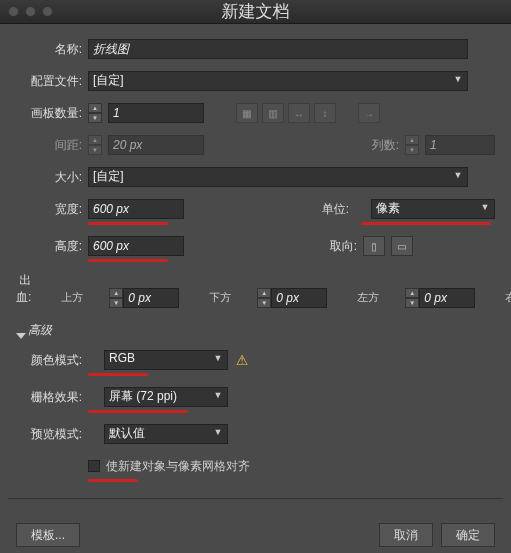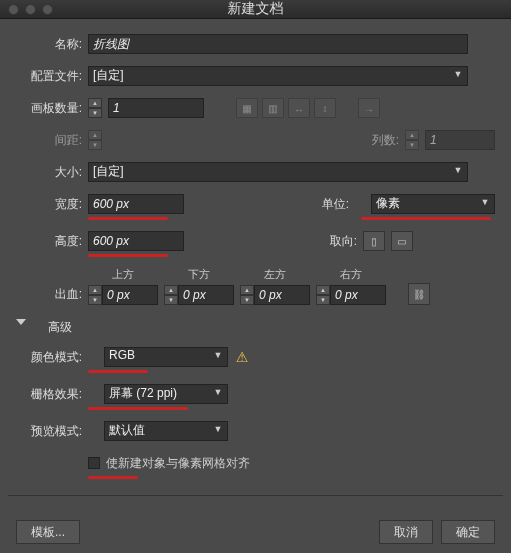--- a/index.html
+++ b/index.html
@@ -1,44 +1,44 @@
 <!DOCTYPE html>
 <html><head>
 <meta charset="utf-8">
 <style>
 * { box-sizing: border-box; margin: 0; padding: 0; font-family: "Microsoft YaHei", Arial, sans-serif; }
 body { background: #1a1a1a; width: 511px; height: 553px; overflow: hidden; }
 .dialog { width: 511px; height: 553px; background: #4a4a4a; display: flex; flex-direction: column; }
 .titlebar { height: 24px; background: linear-gradient(#3a3a3a,#2a2a2a); display: flex; align-items: center; justify-content: center; position: relative; border-bottom: 1px solid #1a1a1a; }
 .titlebar .traffic { position: absolute; left: 8px; display: flex; gap: 6px; }
 .traffic span { width: 11px; height: 11px; border-radius: 50%; background: #555; border: 1px solid #333; display: inline-block; }
-.titlebar .title { color: #ddd; font-size: 14px; }
+.titlebar .title { color: #ddd; font-size: 17px; }
 .body { flex: 1; padding: 14px 16px 8px 16px; display: flex; flex-direction: column; gap: 10px; color: #ccc; font-size: 12px; }
 .row { display: flex; align-items: center; gap: 6px; min-height: 22px; }
 .label { width: 66px; text-align: right; color: #ddd; font-size: 12px; }
 .label-s { width: 38px; text-align: right; color: #ddd; font-size: 12px; }
 .input, .select { height: 20px; background: #333; border: 1px solid #222; color: #eee; font-size: 12px; padding: 0 4px; }
 .input { width: 96px; font-style: italic; }
 .input.wide { width: 380px; }
 .select { display: flex; align-items: flex-start; justify-content: space-between; padding-right: 2px; }
 .select.wide { width: 380px; }
 .select.med { width: 124px; margin-left: 16px; }
 .chev { width: 14px; height: 14px; display: inline-flex; align-items: center; justify-content: center; color: #ccc; font-size: 9px; }
 .spinner { display: flex; flex-direction: column; width: 14px; }
 .spinner span { height: 10px; background: #555; border: 1px solid #333; display: flex; align-items: center; justify-content: center; font-size: 6px; color: #ccc; }
 .spacer { flex: 1; }
 .iconbtn { width: 22px; height: 20px; background: #555; border: 1px solid #333; display: inline-flex; align-items: center; justify-content: center; color: #ccc; font-size: 10px; }
 .iconbtn.disabled { opacity: .5; }
 .group-row { display: flex; gap: 4px; }
-.bleed-col { display: flex; flex-direction: column; align-items: center; gap: 2px; }
+.bleed-col { display: flex; flex-direction: row; align-items: center; gap: 2px; }
 .bleed-col .hdr { font-size: 11px; color: #ccc; margin-bottom: 1px; width: 70px; text-align: center; }
 .bleed-input { display: flex; align-items: center; border-radius: 10px; }
 .bleed-input .input { width: 56px; }
 .underline { height: 3px; background: #c22; border-radius: 2px; }
-.section-hdr { display: flex; align-items: flex-start; gap: 22px; color: #ddd; font-size: 12px; margin-top: 4px; }
+.section-hdr { display: flex; align-items: flex-end; gap: 2px; color: #ddd; font-size: 12px; margin-top: 4px; font-style: italic; }
 .tri { width: 0; height: 0; border-left: 5px solid transparent; border-right: 5px solid transparent; border-top: 6px solid #ccc; }
 .warn { width: 16px; height: 16px; display: inline-flex; align-items: center; justify-content: center; color: #f5c542; font-size: 14px; }
 .checkbox { width: 12px; height: 12px; background: #333; border: 1px solid #222; display: inline-block; }
 .divider { height: 1px; background: #333; margin: 6px -8px; }
 .footer { display: flex; gap: 8px; padding: 10px 16px 14px 16px; }
 .btn { height: 24px; padding: 0 14px; background: #555; border: 1px solid #333; color: #ddd; font-size: 12px; display: inline-flex; align-items: center; }
 .dim { opacity: .55; }
 </style>
 </head>
 <body>
@@ -85,20 +85,21 @@
       <div style="width:10px"></div>
       <div class="iconbtn disabled">→</div>
     </div>
 
     <div class="row dim">
       <div class="label">间距:</div>
       <div class="spinner">
           <span>▲</span>
           <span>▼</span>
         </div>
+      <input class="input" value="20 px" style="">
       <div class="spacer"></div>
       <div class="label-s">列数:</div>
       <div class="spinner">
           <span>▲</span>
           <span>▼</span>
         </div>
       <input class="input" style="width: 70px;" value="1">
     </div>
 
     <div class="row">

